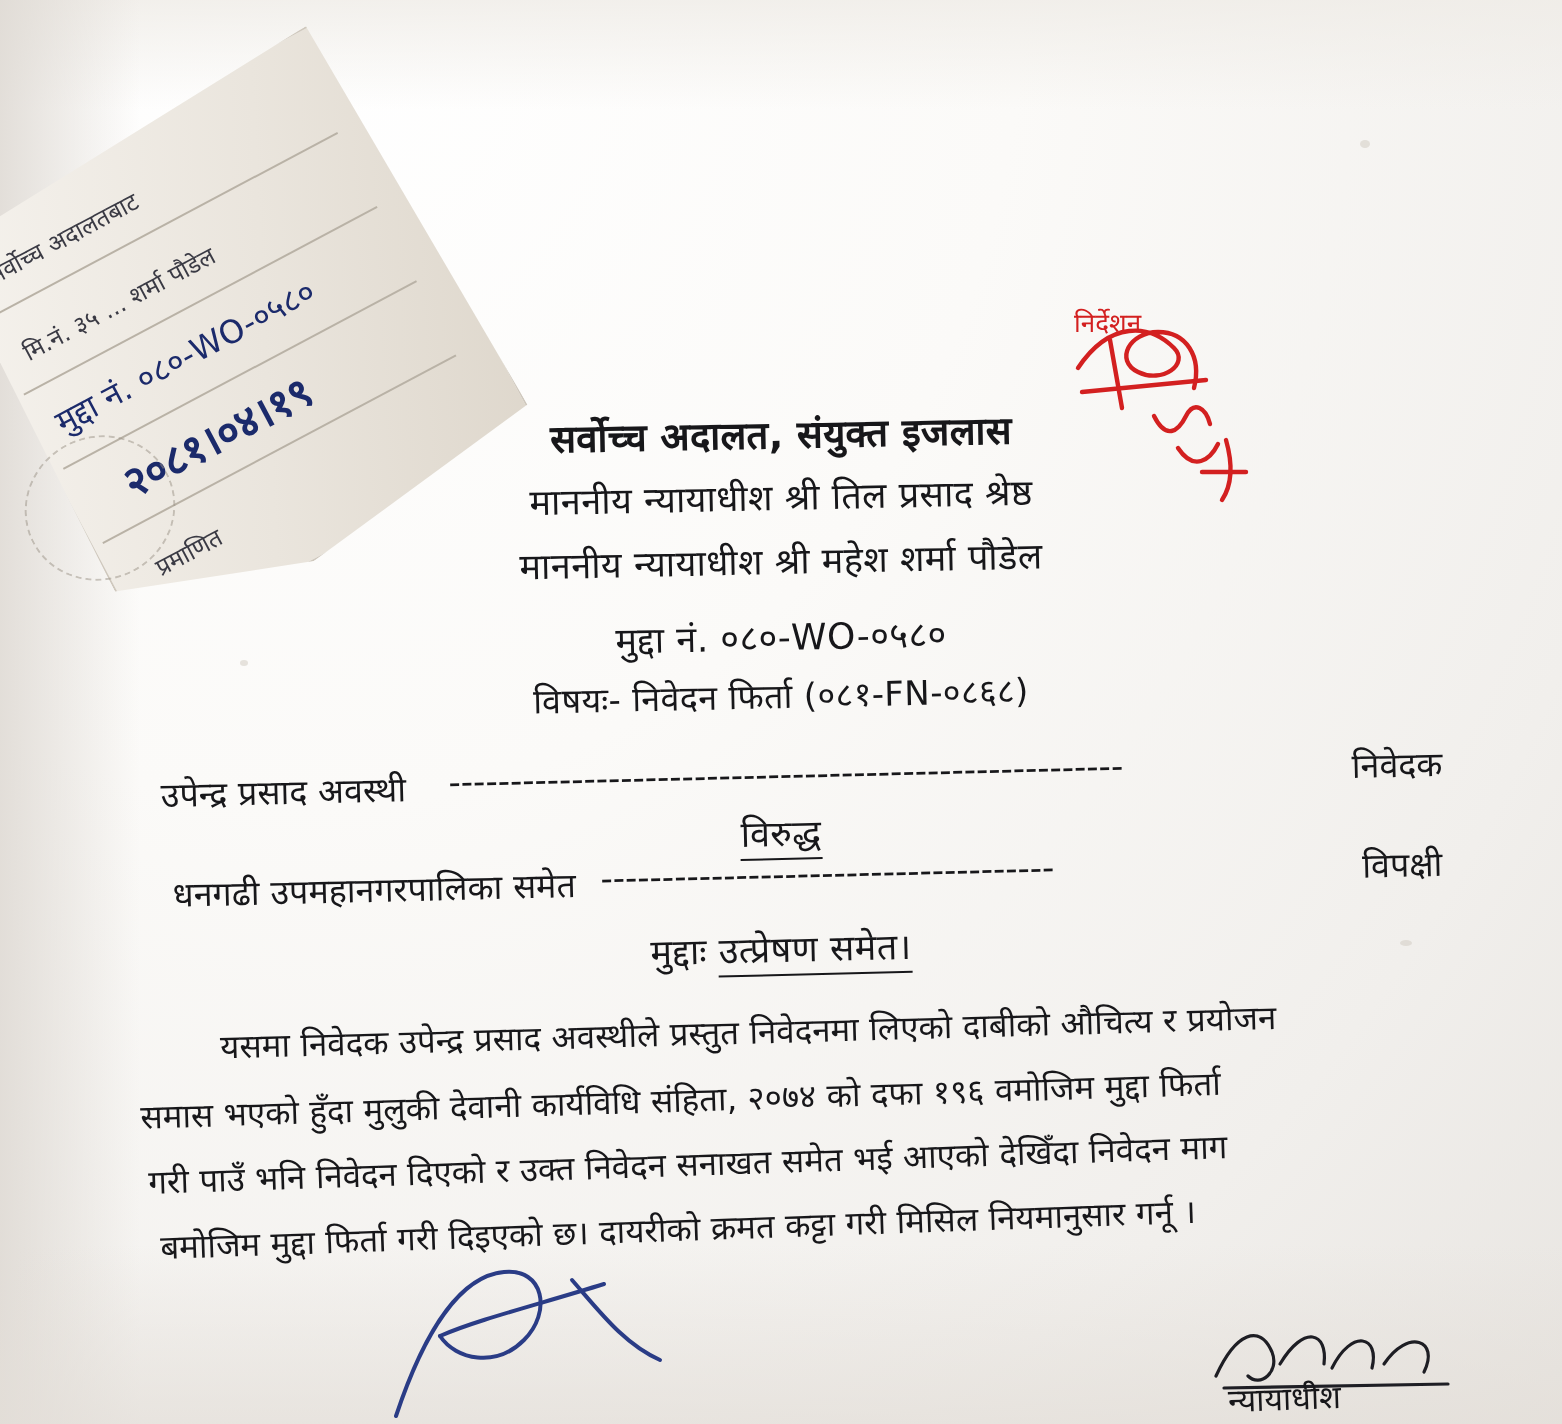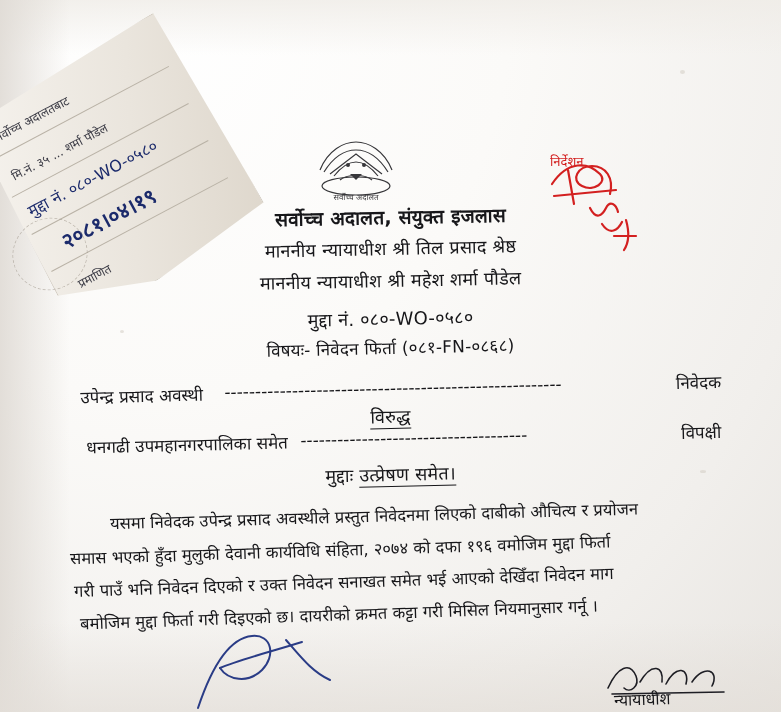--- a/index.html
+++ b/index.html
@@ -162,21 +162,21 @@
     white-space: nowrap;
   }
   .bl1 { top: 506px; left: 110px; transform: rotate(-1.6deg); }
   .bl2 { top: 540px; left: 70px;  transform: rotate(-1.8deg); }
   .bl3 { top: 572px; left: 74px;  transform: rotate(-1.9deg); }
   .bl4 { top: 604px; left: 80px;  transform: rotate(-2.0deg); }
 
   
   .red-sign {
     position: absolute;
-    left: 544px;
+    left: 531px;
     top: 150px;
     width: 120px;
     height: 110px;
     color: #d32020;
   }
   
   .blue-sign {
     position: absolute;
     left: 190px;
     top: 630px;
@@ -262,38 +262,20 @@
 
   <div class="paper"></div>
   <div class="paper-shade-top"></div>
   <div class="paper-shade-left"></div>
   <div class="paper-shade-bottom"></div>
 
   <div class="scan-speck" style="left:680px;top:70px;width:5px;height:4px;"></div>
   <div class="scan-speck" style="left:120px;top:330px;width:4px;height:3px;"></div>
   <div class="scan-speck" style="left:700px;top:470px;width:6px;height:3px;"></div>
 
-  <div class="emblem">
-    <svg viewBox="0 0 92 78" width="92" height="78" aria-hidden="true">
-      <g fill="none" stroke="#1c1c20" stroke-width="1.2">
-        <path d="M10 40 C18 20 34 12 46 12 C58 12 74 20 82 40"></path>
-        <path d="M14 42 C24 26 36 20 46 20 C56 20 68 26 78 42"></path>
-        <path d="M20 44 L46 24 L72 44"></path>
-        <path d="M24 46 C32 36 40 32 46 32 C52 32 60 36 68 46"></path>
-        <ellipse cx="46" cy="56" rx="34" ry="9"></ellipse>
-        <path d="M30 50 C36 44 56 44 62 50"></path>
-      </g>
-      <g fill="#1c1c20">
-        <circle cx="38" cy="35" r="2"></circle>
-        <circle cx="54" cy="35" r="2"></circle>
-        <path d="M40 44 L52 44 L46 50 Z"></path>
-      </g>
-      <text x="46" y="70" font-size="8" text-anchor="middle" fill="#1c1c20" font-family="DejaVu Sans">सर्वोच्च अदालत</text>
-    </svg>
-  </div>
 
   <div class="doc-text court-name">सर्वोच्च अदालत, संयुक्त इजलास</div>
   <div class="doc-text judge1">माननीय न्यायाधीश श्री तिल प्रसाद श्रेष्ठ</div>
   <div class="doc-text judge2">माननीय न्यायाधीश श्री महेश शर्मा पौडेल</div>
 
   <div class="doc-text case-no">
     <span>मुद्दा नं.</span>
     <span>०८०-WO-०५८०</span>
   </div>
 

